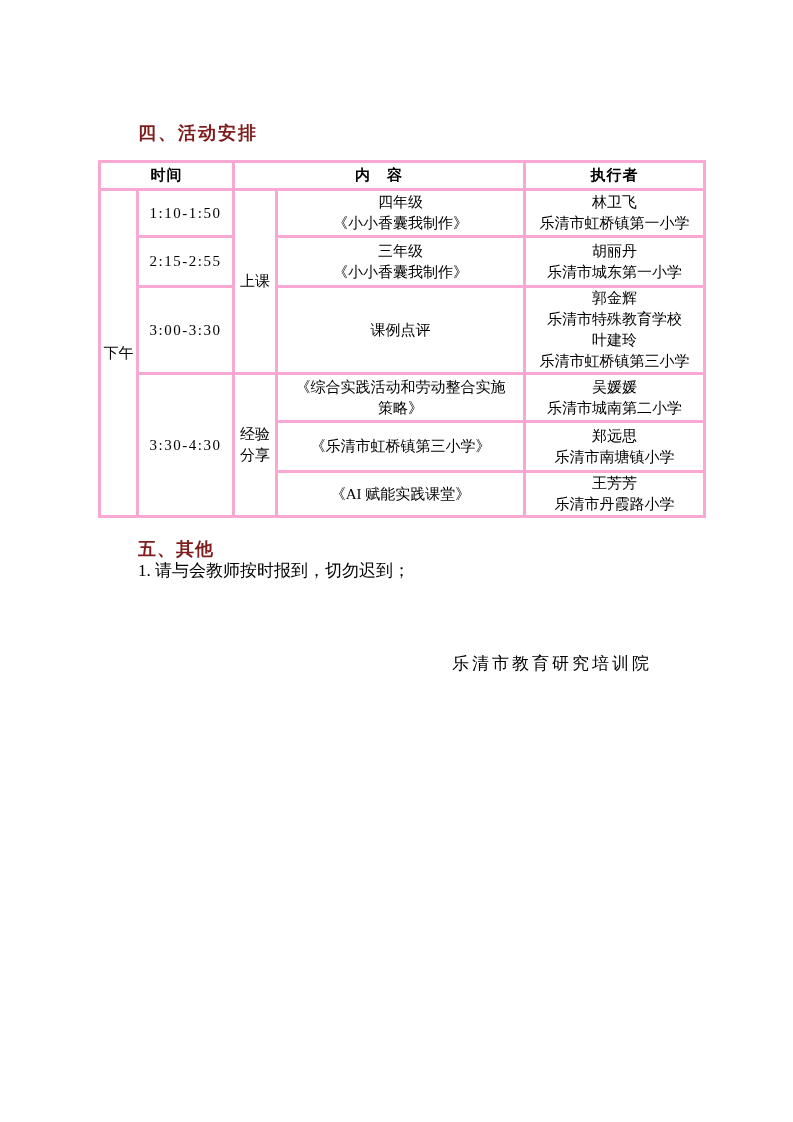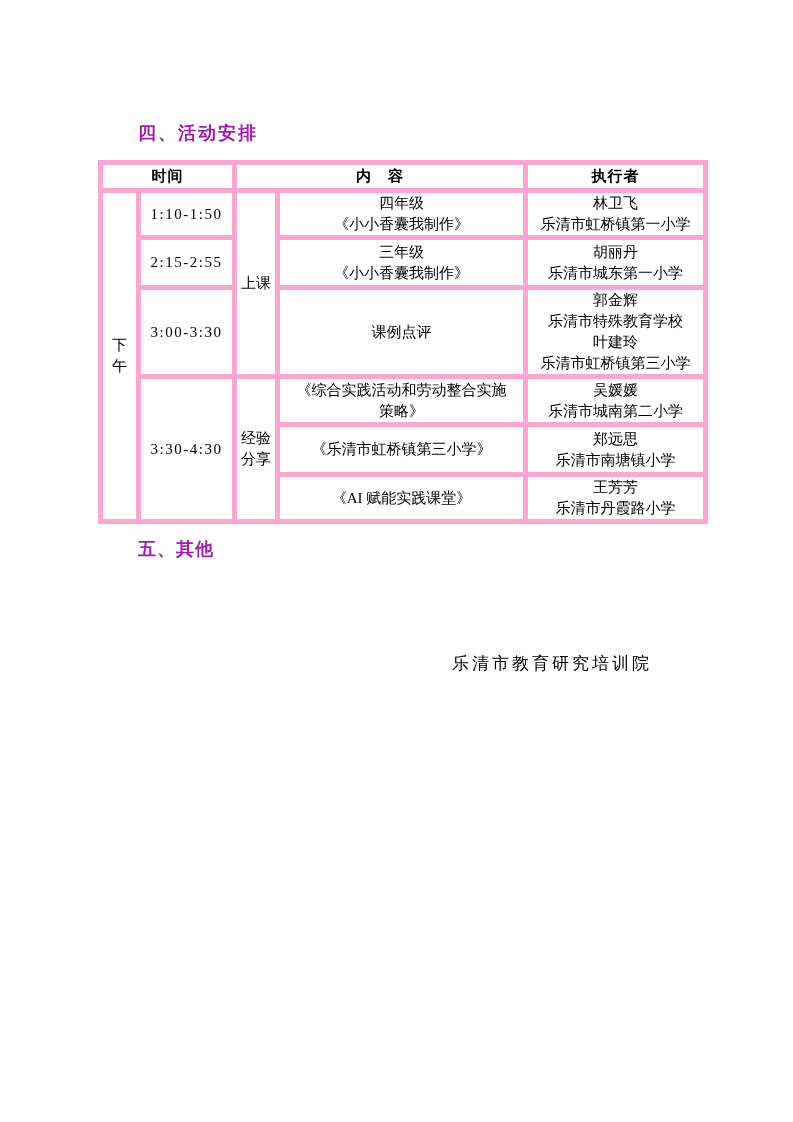--- a/index.html
+++ b/index.html
@@ -13,37 +13,37 @@
     font-family: "Liberation Serif", serif;
     color: #000000;
     overflow: hidden;
   }
   .heading {
     position: absolute;
     left: 138px;
     font-family: "Liberation Sans", sans-serif;
     font-weight: bold;
     font-size: 18px;
-    color: #a21caf;
+    color: #7f1d1d;
     white-space: nowrap;
   }
   .heading-4 { top: 121px; letter-spacing: 2px; }
   .heading-5 { top: 537px; letter-spacing: 1px; }
 
   table.schedule {
     position: absolute;
     left: 98px;
     top: 160px;
     width: 605px;
     border-collapse: collapse;
     table-layout: fixed;
     border: 2px solid #3d3d3d;
   }
   table.schedule td {
-    border: 5px solid #f9a8d4;
+    border: 3px solid #f9a8d4;
     text-align: center;
     vertical-align: middle;
     font-size: 15px;
     line-height: 21px;
     padding: 0 2px;
     white-space: pre-line;
   }
   table.schedule td.hdr {
     font-weight: bold;
     font-size: 15px;
@@ -150,18 +150,19 @@
       <tr class="r-6">
         <td>《AI 赋能实践课堂》</td>
         <td>王芳芳
 乐清市丹霞路小学</td>
       </tr>
     </tbody>
   </table>
 
   <div class="heading heading-5">五、其他</div>
 
+  <div class="note note-1">1. 请与会教师按时报到，切勿迟到；</div>
 
 
   <div class="sign-block signature">乐清市教育研究培训院</div>
 
 
 </div>
 
 </body></html>

